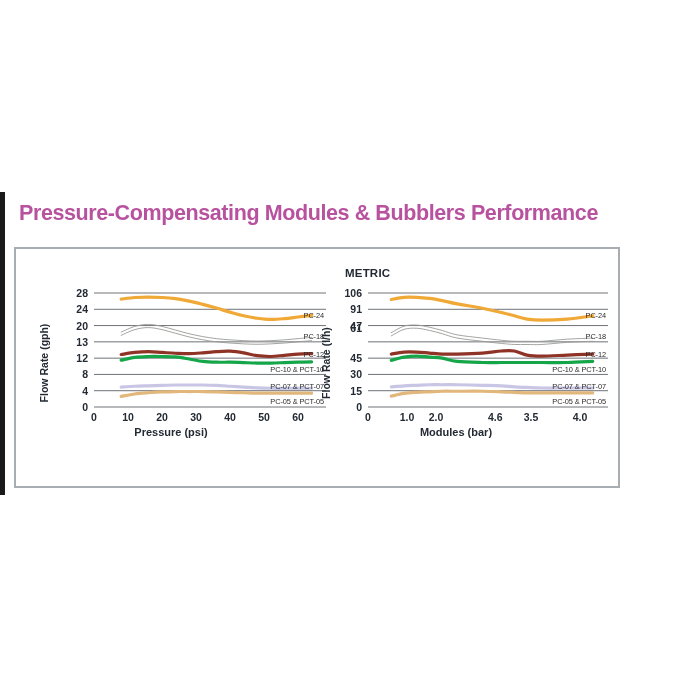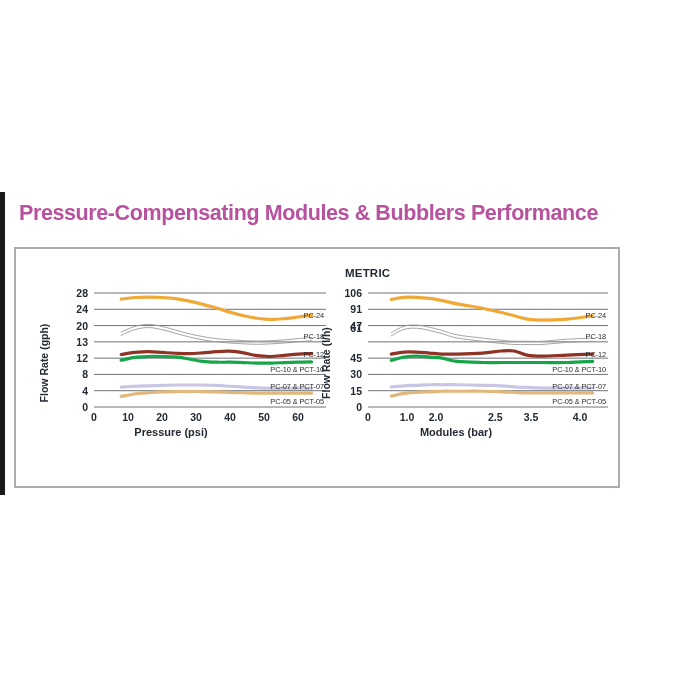--- a/index.html
+++ b/index.html
@@ -232,21 +232,21 @@
         <path d="M23.32,39.66C25.44,38.57 31.80,34.41 36.04,33.14C40.28,31.88 44.52,31.88 48.76,32.06C53.00,32.24 57.24,33.32 61.48,34.23C65.72,35.13 69.61,36.22 74.20,37.49C78.79,38.75 82.33,40.56 89.04,41.83C95.75,43.10 107.06,44.18 114.48,45.09C121.90,45.99 128.26,46.73 133.56,47.26C138.86,47.79 142.04,48.11 146.28,48.27C150.52,48.44 154.41,48.27 159.00,48.27C163.59,48.27 167.13,48.63 173.84,48.27C180.55,47.92 190.80,46.70 199.28,46.17C207.76,45.64 220.48,45.27 224.72,45.09" fill="none" stroke="#9a9a96" stroke-width="0.9" stroke-linecap="round"></path>
         <path d="M23.32,42.86C25.44,41.77 31.80,37.61 36.04,36.34C40.28,35.08 44.52,35.08 48.76,35.26C53.00,35.44 57.24,36.52 61.48,37.43C65.72,38.33 69.61,39.42 74.20,40.69C78.79,41.95 82.33,43.76 89.04,45.03C95.75,46.30 107.06,47.38 114.48,48.29C121.90,49.19 128.26,49.93 133.56,50.46C138.86,50.99 142.04,51.31 146.28,51.48C150.52,51.64 154.41,51.48 159.00,51.48C163.59,51.48 167.13,51.83 173.84,51.48C180.55,51.12 190.80,49.90 199.28,49.37C207.76,48.84 220.48,48.47 224.72,48.29" fill="none" stroke="#9a9a96" stroke-width="0.9" stroke-linecap="round"></path>
         <path d="M23.32,61.07C25.44,60.73 31.80,59.38 36.04,59.04C40.28,58.70 44.52,58.87 48.76,59.04C53.00,59.21 57.24,59.71 61.48,60.05C65.72,60.39 69.61,60.90 74.20,61.07C78.79,61.24 82.33,61.24 89.04,61.07C95.75,60.90 107.06,60.56 114.48,60.05C121.90,59.54 128.26,58.36 133.56,58.02C138.86,57.68 142.04,57.34 146.28,58.02C150.52,58.70 154.41,61.24 159.00,62.09C163.59,62.94 167.13,63.11 173.84,63.11C180.55,63.11 190.80,62.43 199.28,62.09C207.76,61.75 220.48,61.24 224.72,61.07" fill="none" stroke="#8f3326" stroke-width="3.2" stroke-linecap="round" stroke-linejoin="round"></path>
         <path d="M23.32,67.31C25.44,66.78 31.80,64.83 36.04,64.13C40.28,63.42 44.52,63.11 48.76,63.11C53.00,63.11 57.24,63.79 61.48,64.13C65.72,64.46 69.61,64.43 74.20,65.14C78.79,65.86 82.33,67.68 89.04,68.40C95.75,69.12 107.06,69.30 114.48,69.49C121.90,69.67 128.26,69.49 133.56,69.49C138.86,69.49 142.04,69.49 146.28,69.49C150.52,69.49 154.41,69.49 159.00,69.49C163.59,69.49 167.13,69.49 173.84,69.49C180.55,69.49 190.80,69.67 199.28,69.49C207.76,69.30 220.48,68.58 224.72,68.40" fill="none" stroke="#16a64a" stroke-width="3.2" stroke-linecap="round" stroke-linejoin="round"></path>
         <path d="M23.32,93.91C25.44,93.73 31.80,93.10 36.04,92.83C40.28,92.56 44.52,92.47 48.76,92.29C53.00,92.10 57.24,91.83 61.48,91.74C65.72,91.65 69.61,91.74 74.20,91.74C78.79,91.74 82.33,91.65 89.04,91.74C95.75,91.83 107.06,92.10 114.48,92.29C121.90,92.47 128.26,92.56 133.56,92.83C138.86,93.10 142.04,93.64 146.28,93.91C150.52,94.19 154.41,94.28 159.00,94.46C163.59,94.64 167.13,94.91 173.84,95.00C180.55,95.09 190.80,95.00 199.28,95.00C207.76,95.00 220.48,95.00 224.72,95.00" fill="none" stroke="#c8c6e4" stroke-width="3.2" stroke-linecap="round" stroke-linejoin="round"></path>
         <path d="M23.32,103.14C25.44,102.69 31.80,101.06 36.04,100.43C40.28,99.80 44.52,99.61 48.76,99.34C53.00,99.07 57.24,98.98 61.48,98.80C65.72,98.62 69.61,98.35 74.20,98.26C78.79,98.17 82.33,98.26 89.04,98.26C95.75,98.26 107.06,98.17 114.48,98.26C121.90,98.35 128.26,98.62 133.56,98.80C138.86,98.98 142.04,99.16 146.28,99.34C150.52,99.52 154.41,99.80 159.00,99.89C163.59,99.98 167.13,99.89 173.84,99.89C180.55,99.89 190.80,99.89 199.28,99.89C207.76,99.89 220.48,99.89 224.72,99.89" fill="none" stroke="#e2b77c" stroke-width="3.2" stroke-linecap="round" stroke-linejoin="round"></path>
       </svg>
       <div class="xtick" style="left: 0px;">0</div>
       <div class="xtick" style="left: 39px;">1.0</div>
       <div class="xtick" style="left: 68px;">2.0</div>
-      <div class="xtick" style="left: 127.2px;">2.5</div>
+      <div class="xtick" style="left: 127.2px;">4.6</div>
       <div class="xtick" style="left: 163px;">3.5</div>
       <div class="xtick" style="left: 212px;">4.0</div>
       <div class="series-label" style="top: 21.7143px; left: 238px; transform: translate(-100%, -50%);">PC-24</div>
       <div class="series-label" style="top: 43.4286px; left: 238px; transform: translate(-100%, -50%);">PC-18</div>
       <div class="series-label" style="top: 60.5625px; left: 238px; transform: translate(-100%, -50%);">PC-12</div>
       <div class="series-label" style="top: 76px; left: 238px; transform: translate(-100%, -50%);">PC-10 &amp; PCT-10</div>
       <div class="series-label" style="top: 92.8286px; left: 238px; transform: translate(-100%, -50%);">PC-07 &amp; PCT-07</div>
       <div class="series-label" style="top: 108.029px; left: 238px; transform: translate(-100%, -50%);">PC-05 &amp; PCT-05</div>
     </div>
   <div class="axis-title-x">Modules (bar)</div>

